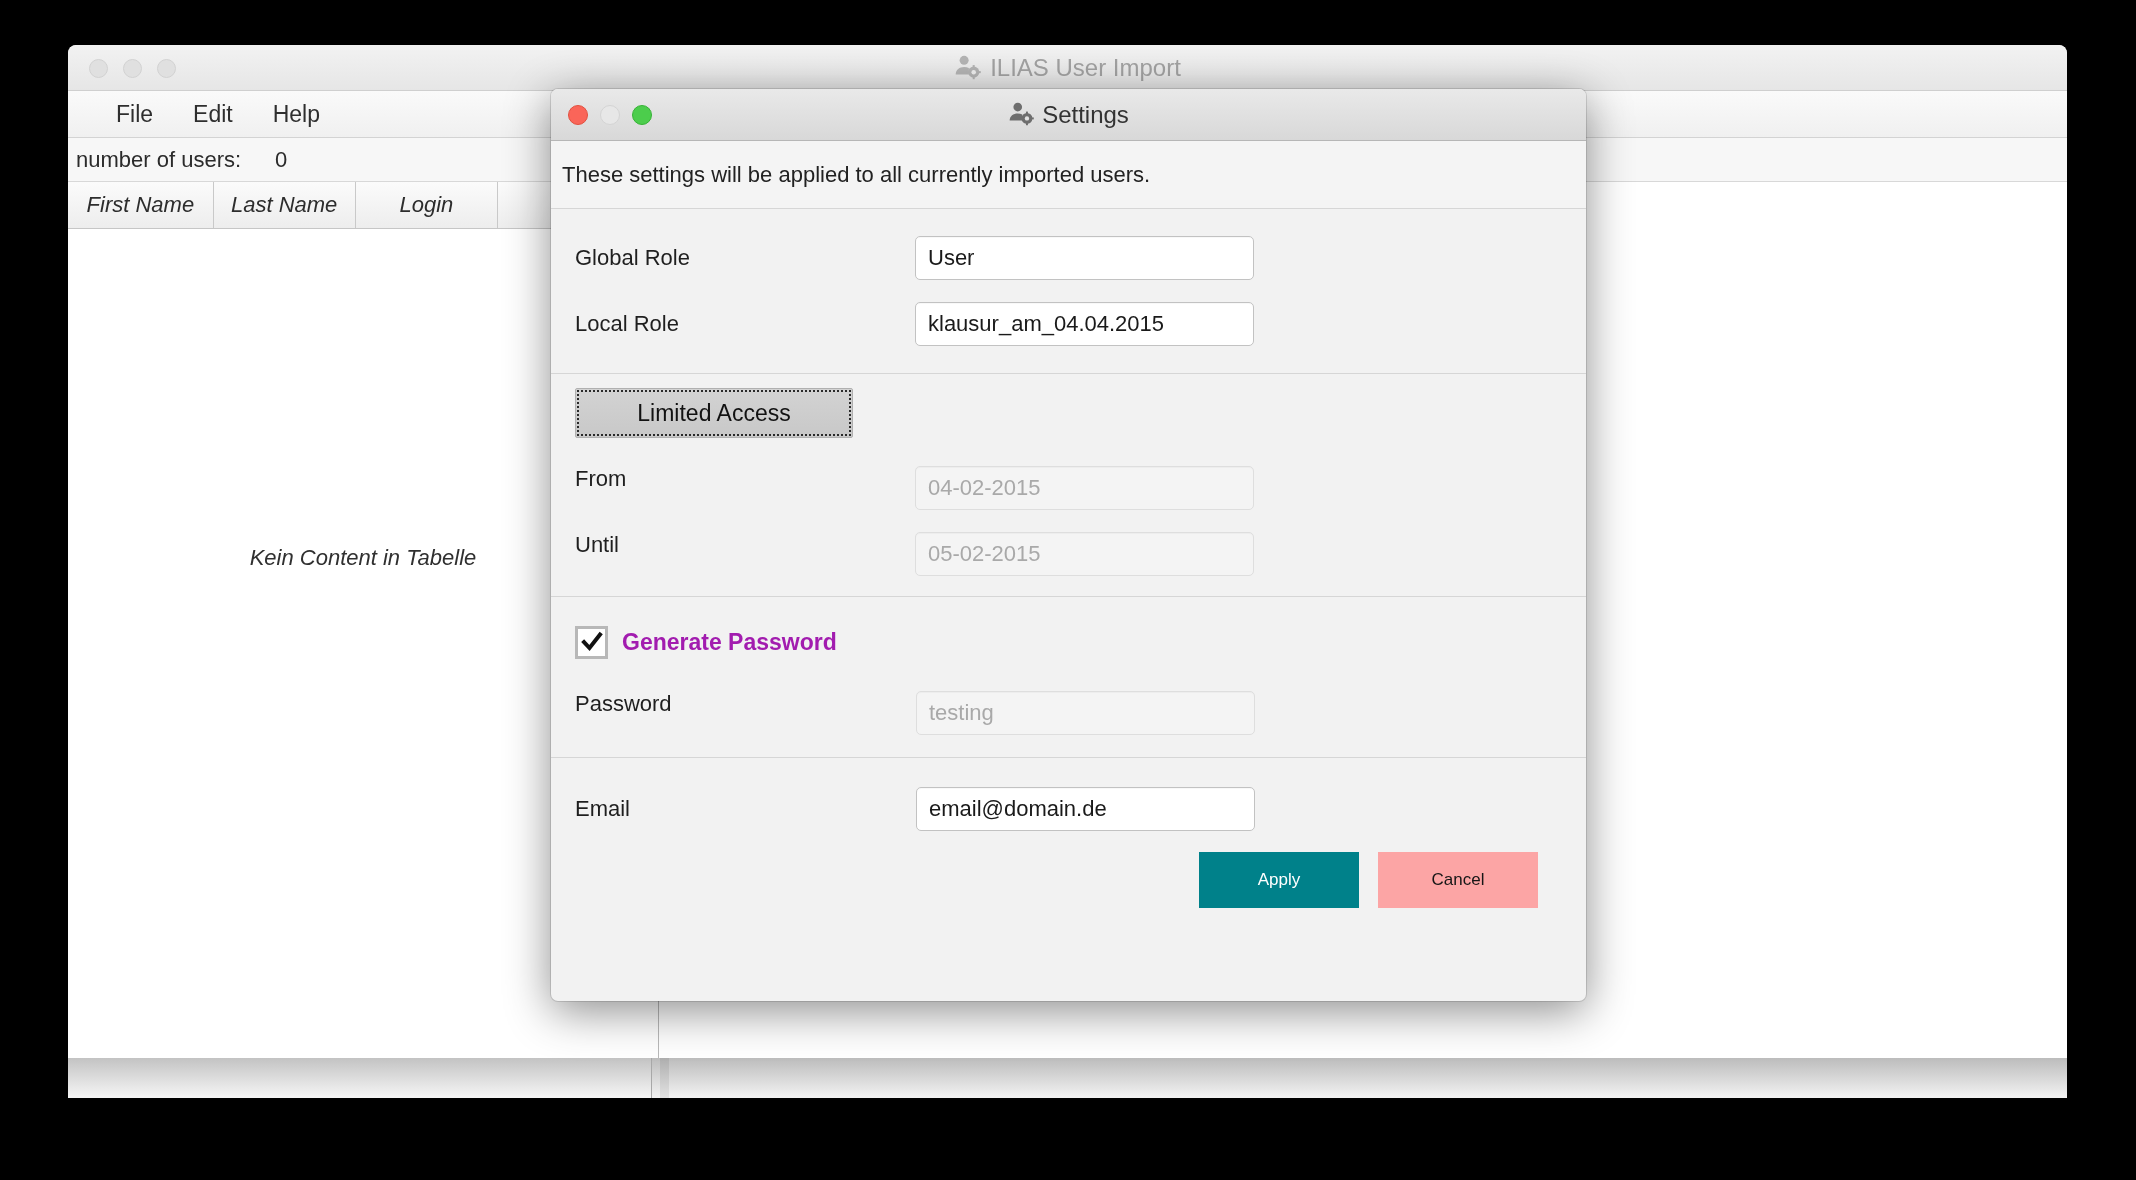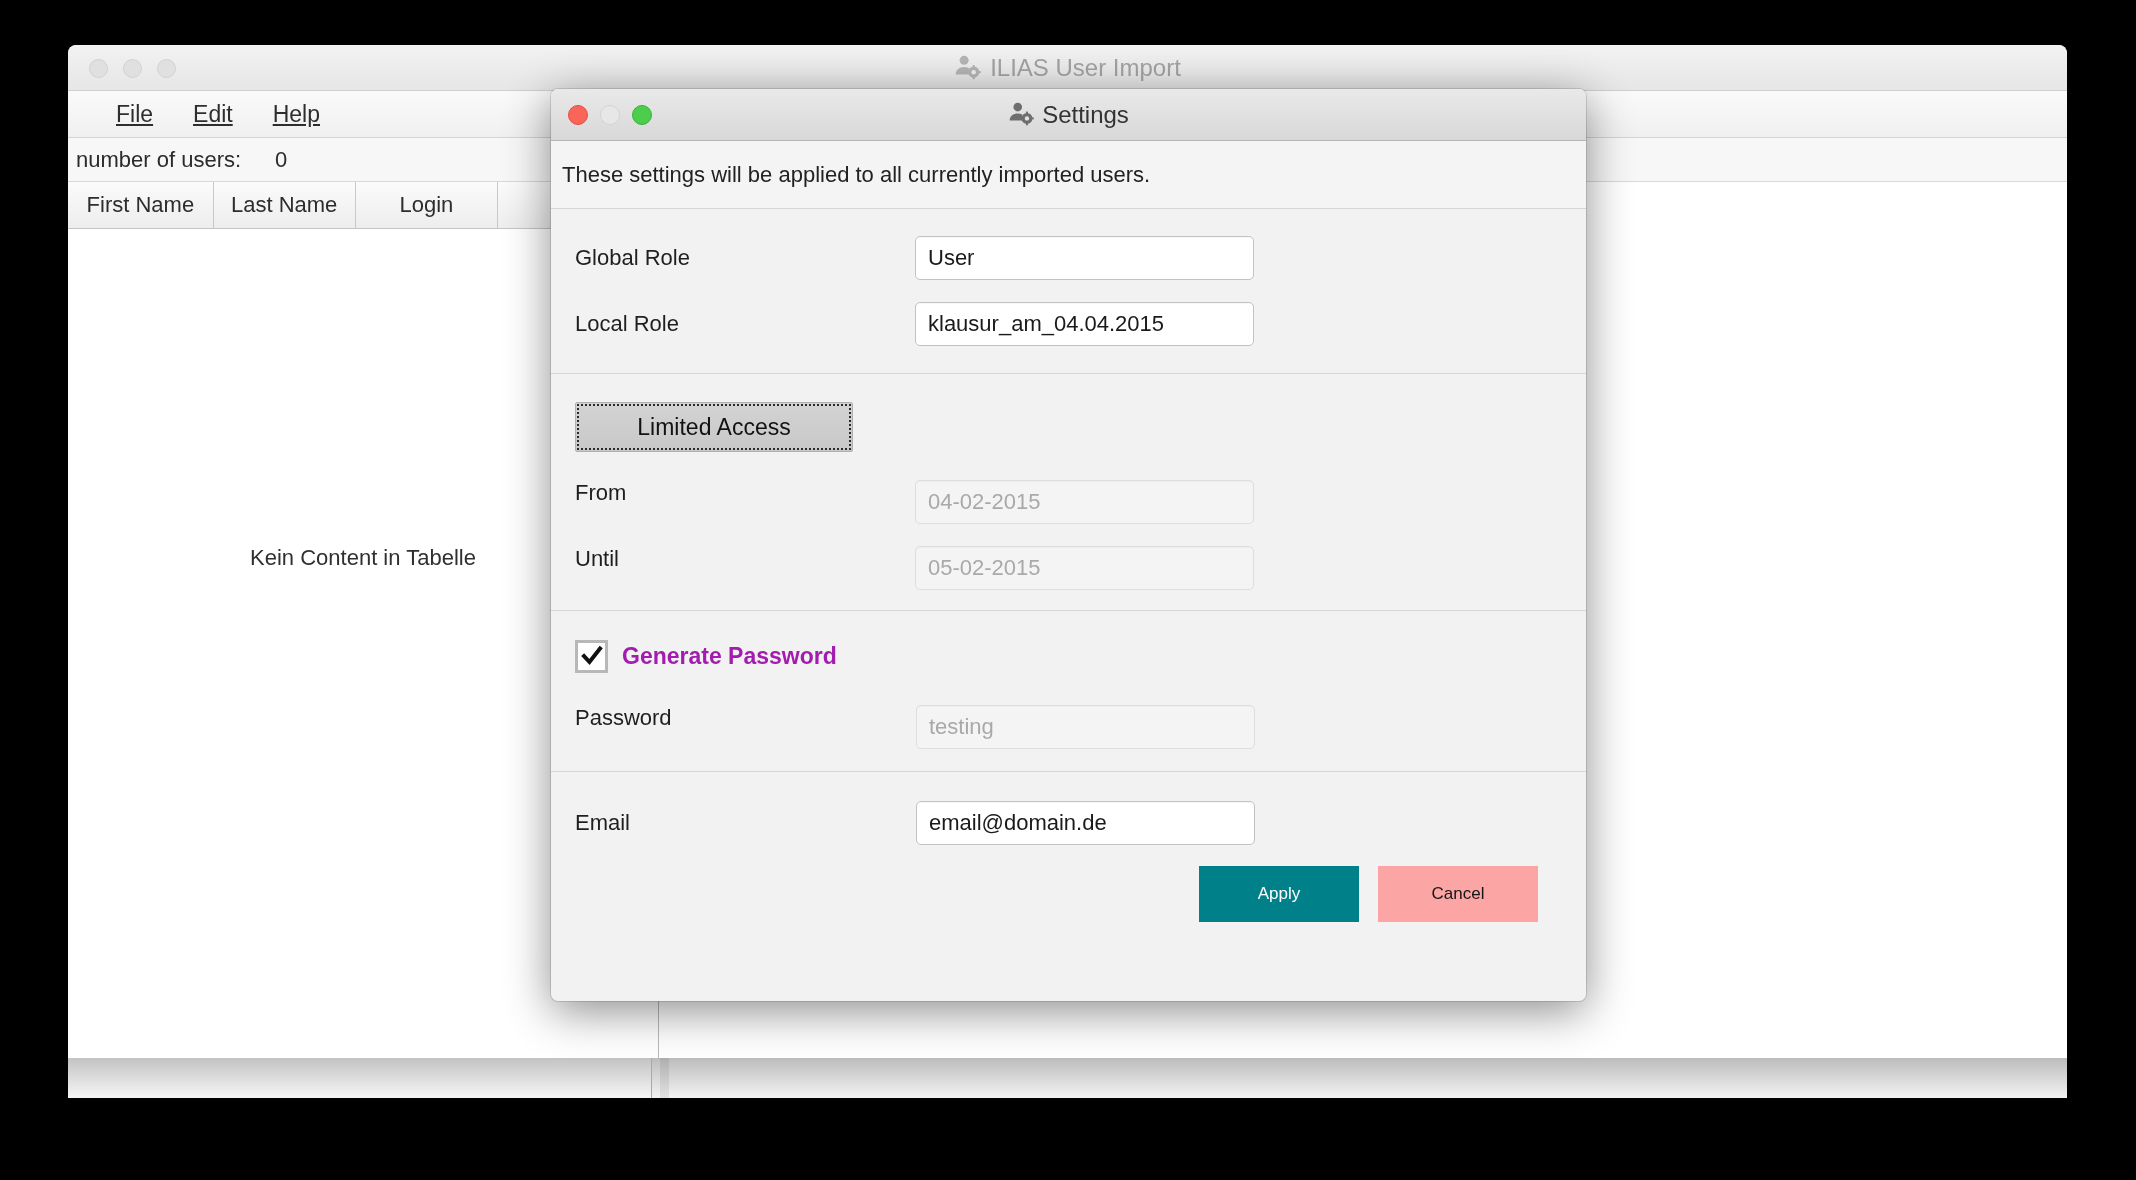--- a/index.html
+++ b/index.html
@@ -40,33 +40,33 @@
   }
   .win-title { font-size: 24px; color: #a2a2a2; }
 
   .menubar {
     height: 47px;
     background: linear-gradient(to bottom, #fafafa 0%, #f0f0f0 100%);
     border-bottom: 1px solid #d3d3d3;
     display: flex; align-items: center; padding-left: 28px; gap: 0;
   }
   .menu-item {
-    font-size: 23px; color: #2e2e2e; padding: 4px 20px; cursor: default; text-decoration: underline;
+    font-size: 23px; color: #2e2e2e; padding: 4px 20px; cursor: default;
   }
 
   .statusline {
     height: 44px;
     background: #f7f7f7;
     border-bottom: 1px solid #d8d8d8;
     display: flex; align-items: center; padding-left: 8px;
     font-size: 22px; color: #2b2b2b;
   }
   .statusline .num { margin-left: 34px; }
 
-  .content-area { position: relative; height: 916px; background: #ffffff; }
+  .content-area { position: relative; height: 916px; background: #ffffff; font-style: italic; }
 
   .table-panel {
     position: absolute; left: 0; top: 0;
     width: 591px; height: 876px;
     background: #ffffff;
     border-right: 1px solid #b9b9b9;
   }
   .table-header {
     display: flex; height: 47px;
     background: linear-gradient(to bottom, #fbfbfb 0%, #ededed 100%);
@@ -150,21 +150,21 @@
     background: #ffffff;
     display: flex; align-items: center; padding: 0 12px;
     font-size: 22px; color: #1a1a1a;
     box-shadow: inset 0 1px 1px rgba(0,0,0,0.03);
   }
   .field.disabled {
     background: #f4f4f4; border-color: #dedede; color: #a9a9a9; margin-top: 17px;
   }
 
   .sec-role { padding-top: 16px; padding-bottom: 16px; }
-  .sec-access { padding-top: 28px; padding-bottom: 18px; }
+  .sec-access { padding-top: 14px; padding-bottom: 18px; }
   .sec-pass { padding-top: 16px; padding-bottom: 20px; }
   .sec-email { padding-top: 18px; padding-bottom: 18px; }
 
   .limited-btn {
     display: inline-flex; align-items: center; justify-content: center;
     width: 278px; height: 50px;
     background: linear-gradient(to bottom, #d3d3d3 0%, #c8c8c8 100%);
     border: 1px solid #b0b0b0;
     outline: 2px dotted #2a2a2a; outline-offset: -4px;
     font-size: 23px; color: #121212;

